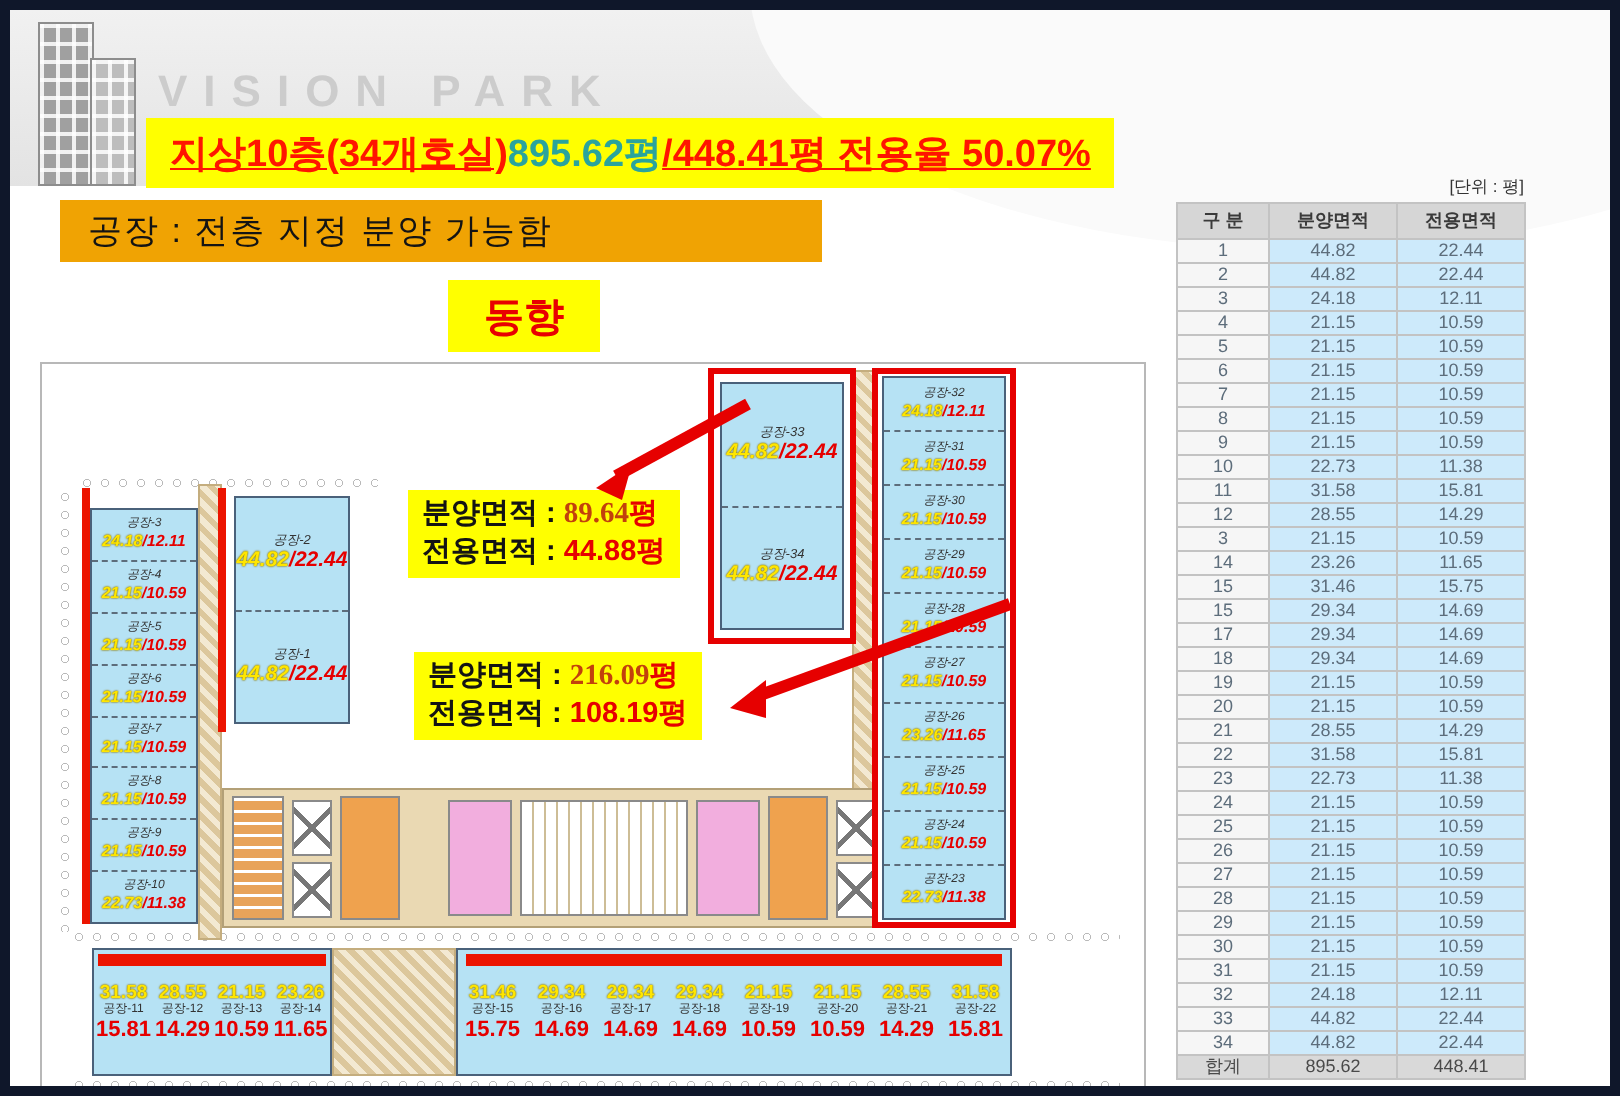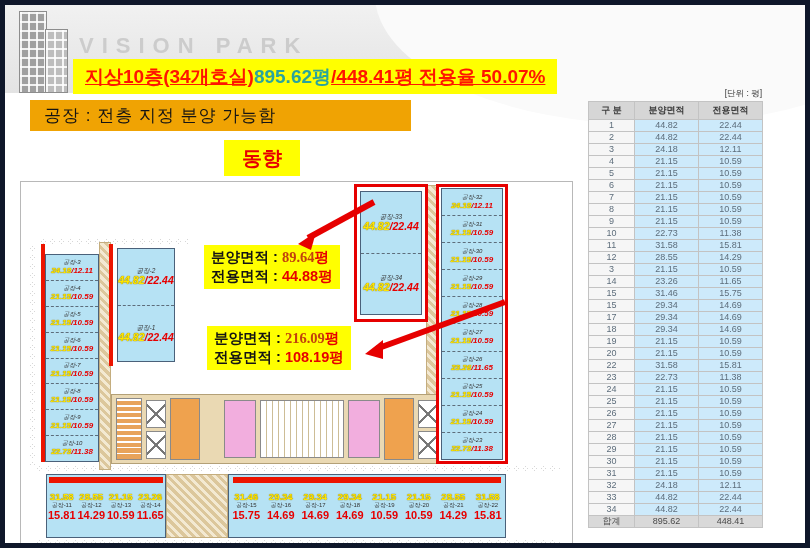--- a/index.html
+++ b/index.html
@@ -215,20 +215,25 @@
           <td class="c0">19</td>
           <td class="c1">21.15</td>
           <td class="c2">10.59</td>
         </tr>
         <tr>
           <td class="c0">20</td>
           <td class="c1">21.15</td>
           <td class="c2">10.59</td>
         </tr>
         <tr>
+          <td class="c0">21</td>
+          <td class="c1">28.55</td>
+          <td class="c2">14.29</td>
+        </tr>
+        <tr>
           <td class="c0">22</td>
           <td class="c1">31.58</td>
           <td class="c2">15.81</td>
         </tr>
         <tr>
           <td class="c0">23</td>
           <td class="c1">22.73</td>
           <td class="c2">11.38</td>
         </tr>
         <tr>

